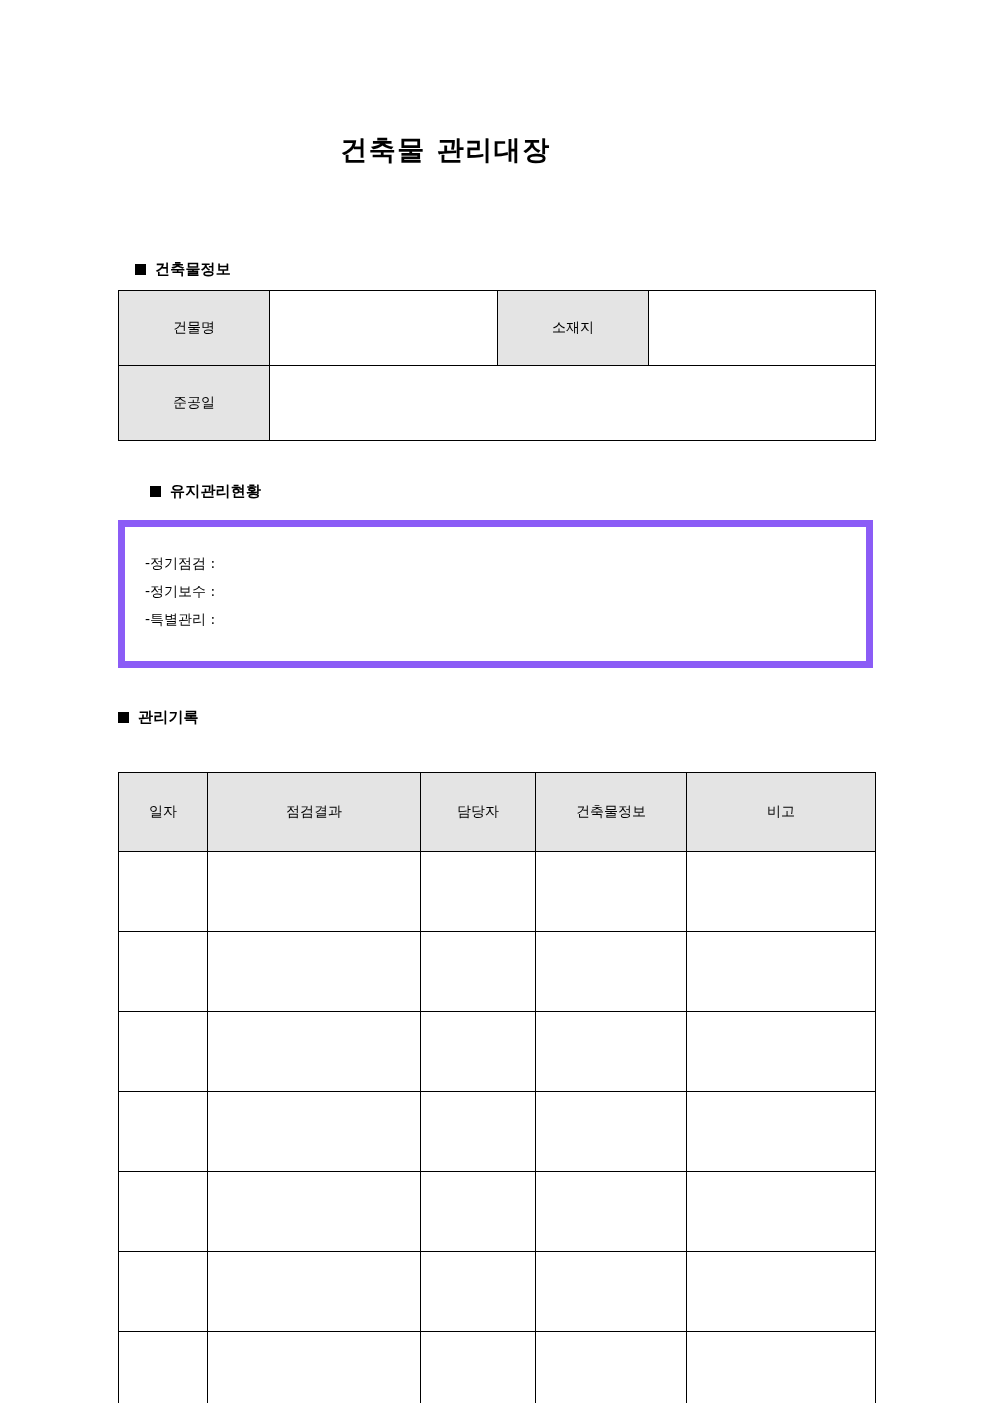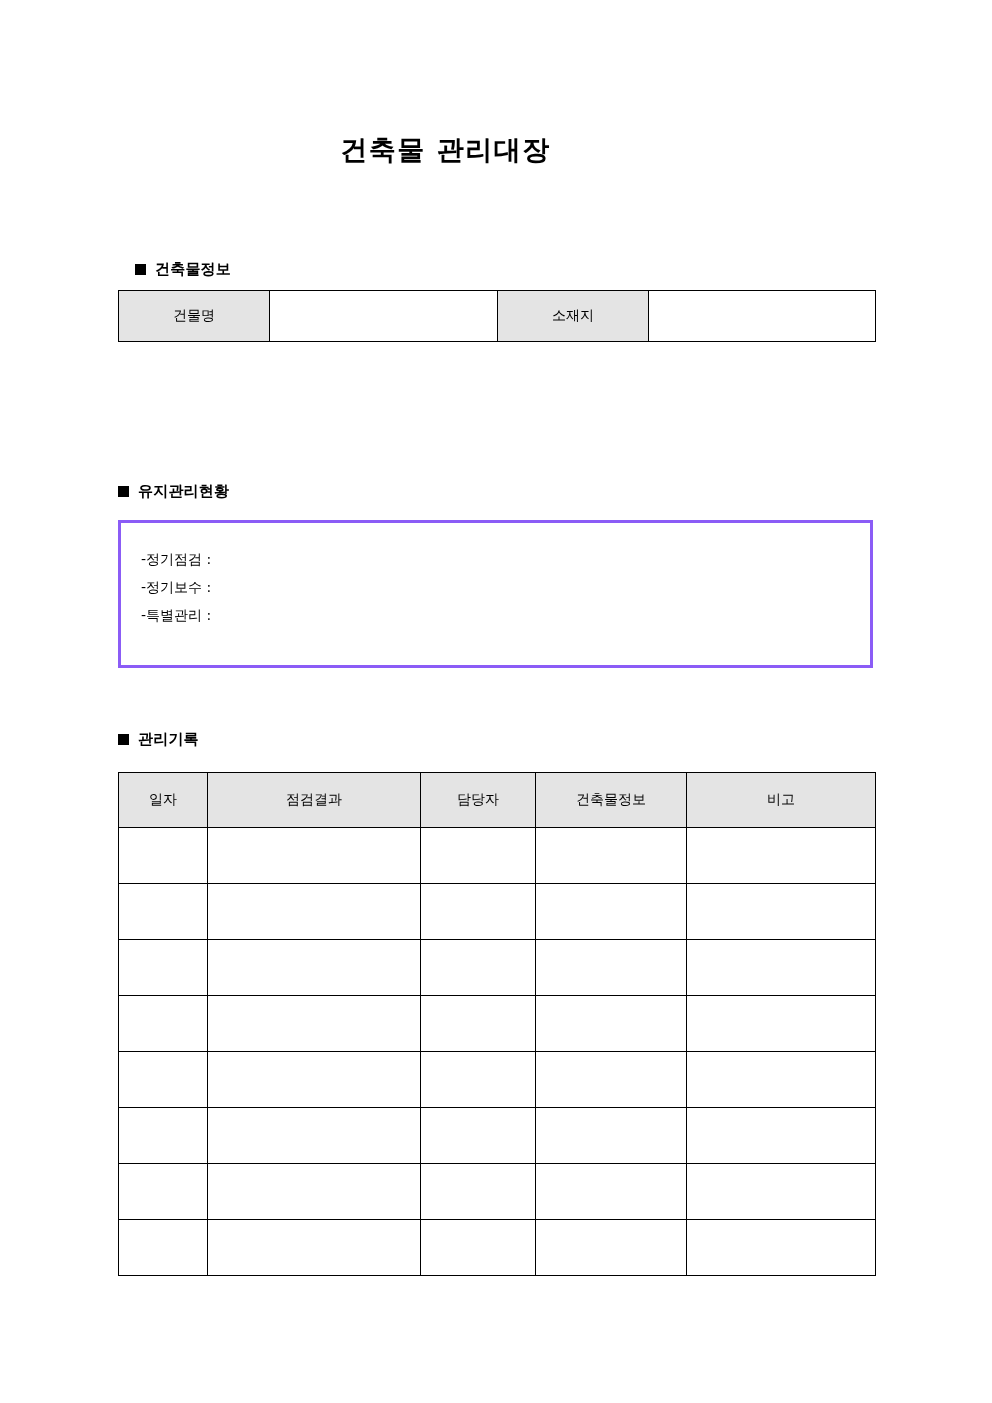--- a/index.html
+++ b/index.html
@@ -50,33 +50,33 @@
     letter-spacing: 0.2px;
   }
   .sec-marker {
     width: 11px;
     height: 11px;
     background: #000000;
     display: inline-block;
     flex: 0 0 auto;
   }
   #sec-building  { top: 260px; padding-left: 17px; }
-  #sec-maintain  { top: 482px; }
-  #sec-records   { top: 730px; }
+  #sec-maintain  { top: 482px; margin-left: 32px; }
+  #sec-records   { top: 708px; }
 
   
   table.grid {
     position: absolute;
     border-collapse: collapse;
     table-layout: fixed;
     font-size: 14px;
   }
   table.grid td, table.grid th {
     border: 1px solid #000000;
-    padding: 4px;
+    padding: 16px;
     font-weight: normal;
     vertical-align: middle;
     text-align: center;
   }
   .lbl {
     background: #e4e4e4;
   }
   .val {
     background: #ffffff;
   }
@@ -91,21 +91,21 @@
     height: 42px;
   }
 
   
   #maintenance-box {
     position: absolute;
     left: 118px;
     top: 520px;
     width: 755px;
     height: 148px;
-    border: 3px solid #8b5cf6;
+    border: 7px solid #8b5cf6;
     background: #ffffff;
     box-sizing: border-box;
   }
   .maint-lines {
     position: absolute;
     left: 20px;
     top: 22px;
     font-size: 14px;
     line-height: 28px;
   }
@@ -148,20 +148,24 @@
       <col style="width:228px">
       <col style="width:151px">
       <col style="width:227px">
     </colgroup>
     <tbody>
       <tr>
         <td class="lbl">건물명</td>
         <td class="val"></td>
         <td class="lbl">소재지</td>
         <td class="val"></td>
+      </tr>
+      <tr>
+        <td class="lbl">준공일</td>
+        <td class="val" colspan="3"></td>
       </tr>
     </tbody>
   </table>
 
   <div class="section-head" id="sec-maintain">
     <span class="sec-marker"></span>
     <span>유지관리현황</span>
   </div>
 
   <div id="maintenance-box">

